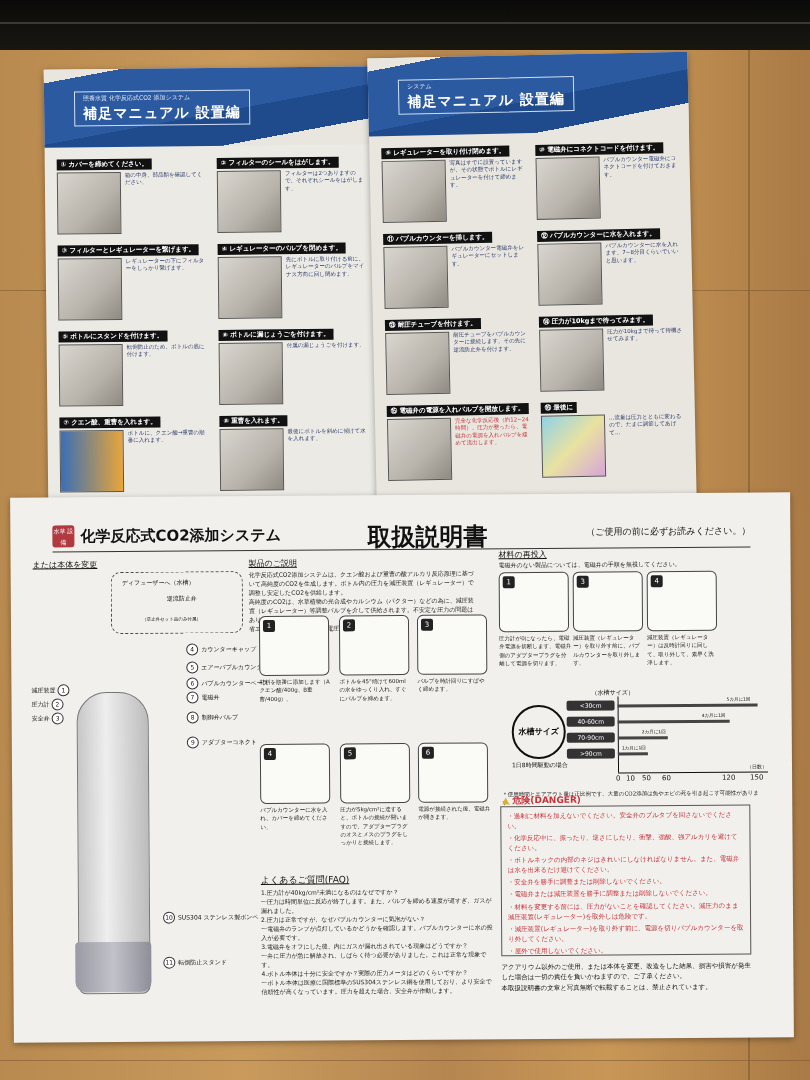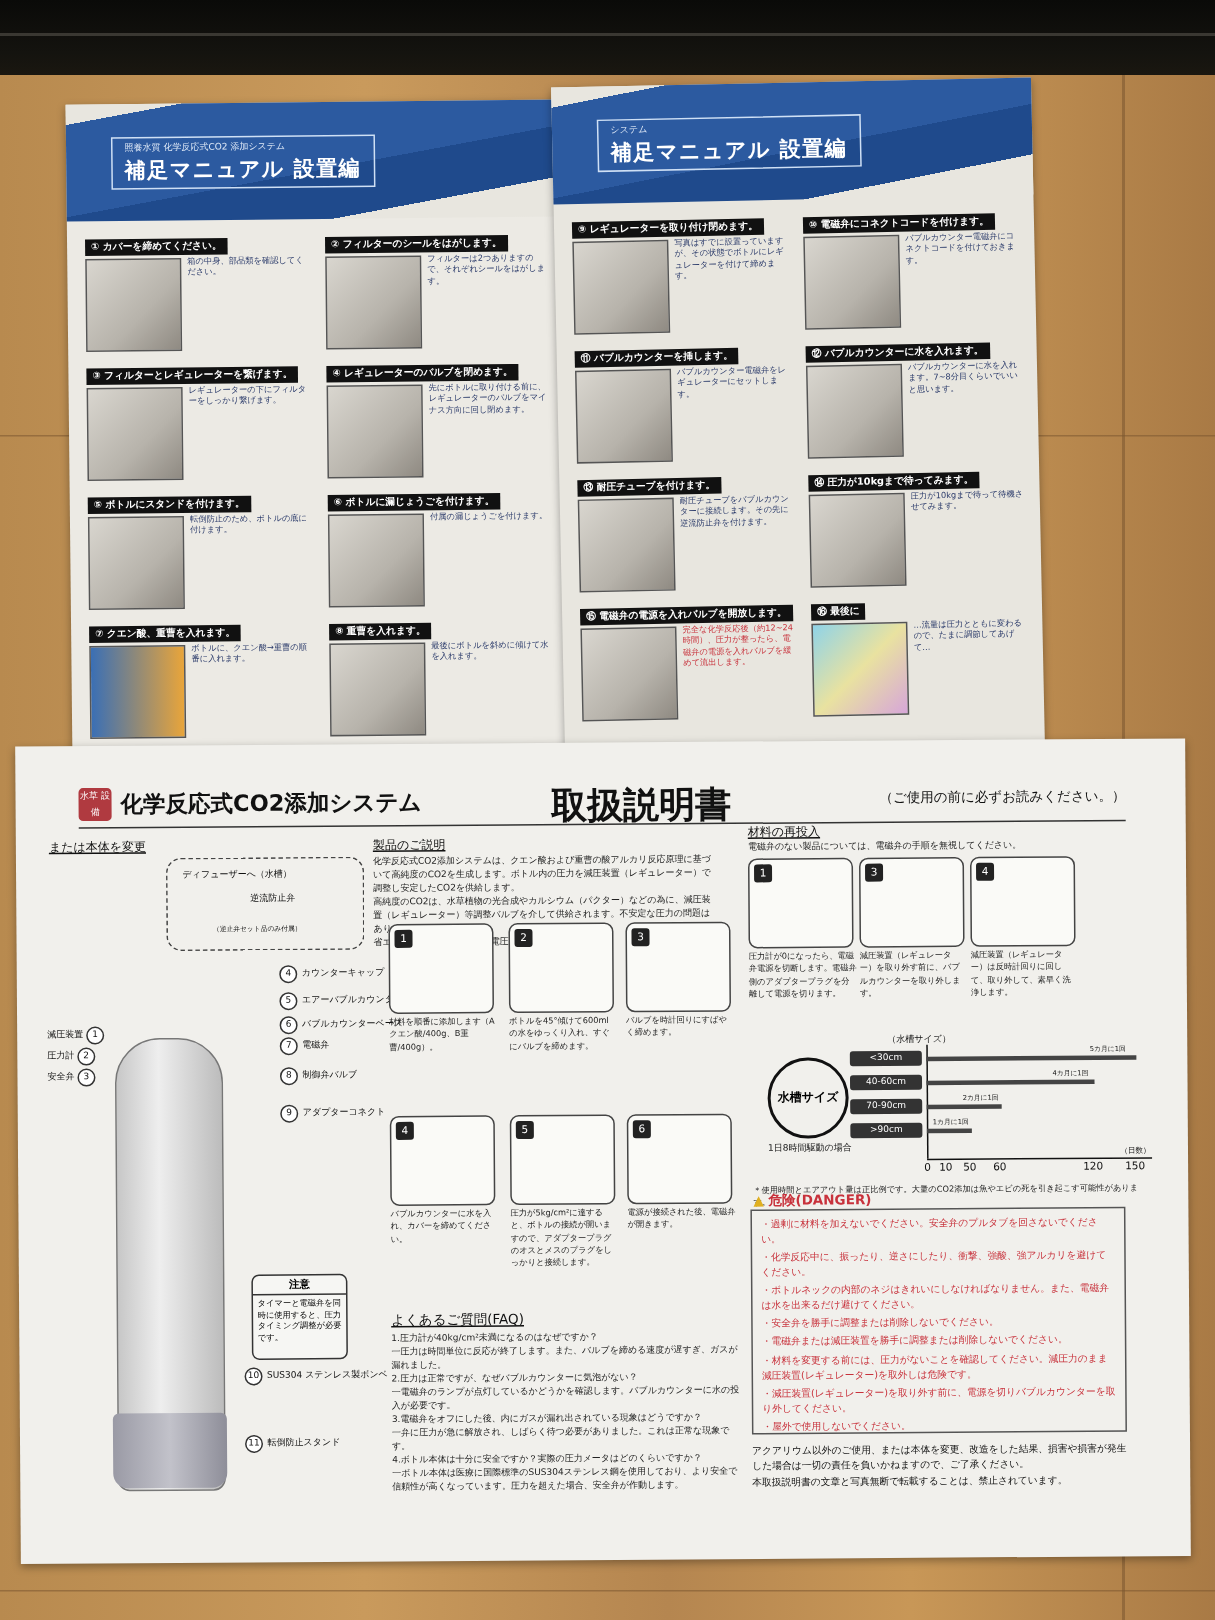--- a/index.html
+++ b/index.html
@@ -175,24 +175,20 @@
     <div class="label-line" style="left:-40px;top:126px"><span>圧力計</span> <span class="num">2</span></div>
     <div class="label-line" style="left:-40px;top:140px"><span>安全弁</span> <span class="num">3</span></div>
     <div class="label-line" style="left:115px;top:72px"><span class="num">4</span><span>カウンターキャップ</span></div>
     <div class="label-line" style="left:115px;top:90px"><span class="num">5</span><span>エアーバブルカウンター</span></div>
     <div class="label-line" style="left:115px;top:106px"><span class="num">6</span><span>バブルカウンターベース</span></div>
     <div class="label-line" style="left:115px;top:120px"><span class="num">7</span><span>電磁弁</span></div>
     <div class="label-line" style="left:115px;top:140px"><span class="num">8</span><span>制御弁バルブ</span></div>
     <div class="label-line" style="left:115px;top:165px"><span class="num">9</span><span>アダプターコネクト</span></div>
     <div class="label-line" style="left:90px;top:340px"><span class="num">10</span><span>SUS304 ステンレス製ボンベ</span></div>
     <div class="label-line" style="left:90px;top:385px"><span class="num">11</span><span>転倒防止スタンド</span></div>
-    <div class="box" style="left:95px;top:278px;width:62px;height:55px">
-        <div class="box-head">注意</div>
-        <div class="box-text">タイマーと電磁弁を同時に使用すると、圧力タイミング調整が必要です。</div>
-      </div>
   </div>
 
   <div class="sec-title" style="left:238px;top:62px">製品のご説明</div>
   <div class="para" style="left:238px;top:74px;width:230px">
     <div>化学反応式CO2添加システムは、クエン酸および重曹の酸アルカリ反応原理に基づいて高純度のCO2を生成します。ボトル内の圧力を減圧装置（レギュレーター）で調整し安定したCO2を供給します。</div>
     <div>高純度のCO2は、水草植物の光合成やカルシウム（パクター）などの為に、減圧装置（レギュレーター）等調整バルブを介して供給されます。不安定な圧力の問題はありません。</div>
     <div>省エネ電磁弁電源は、12V低電圧で安全で経済的です。</div>
   </div>
 
   <div class="panel" style="left:248px;top:120px">

